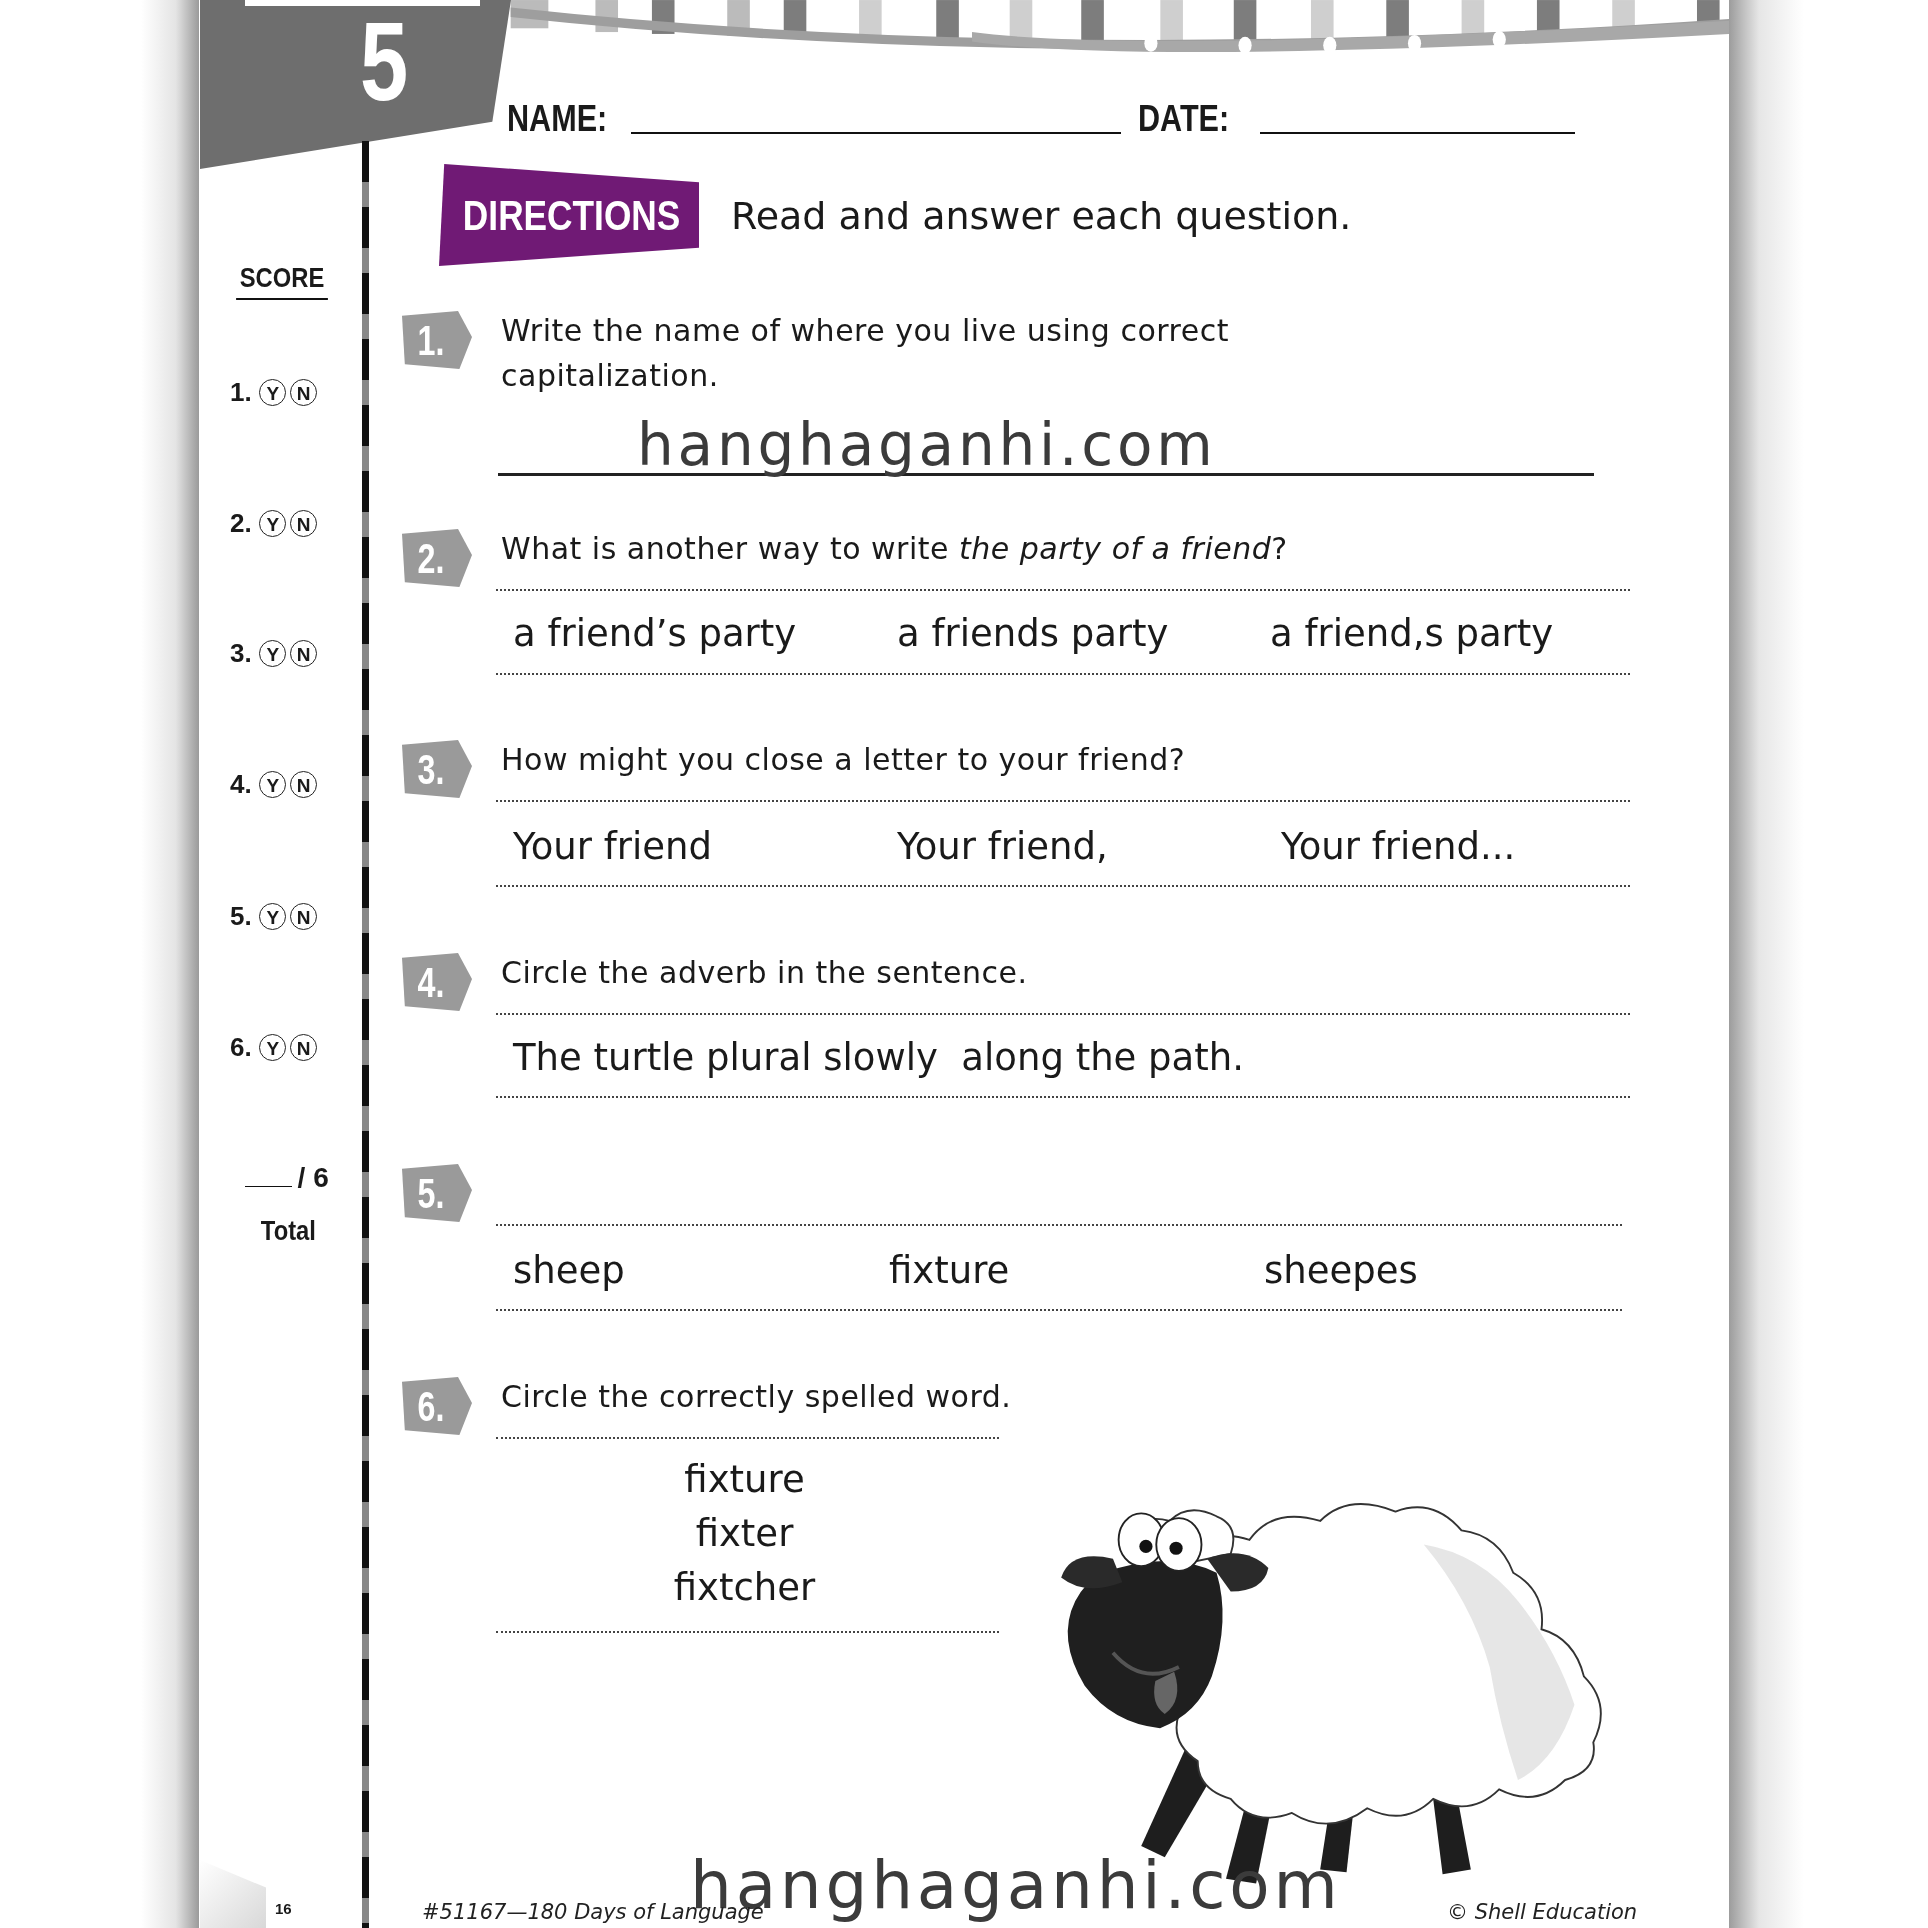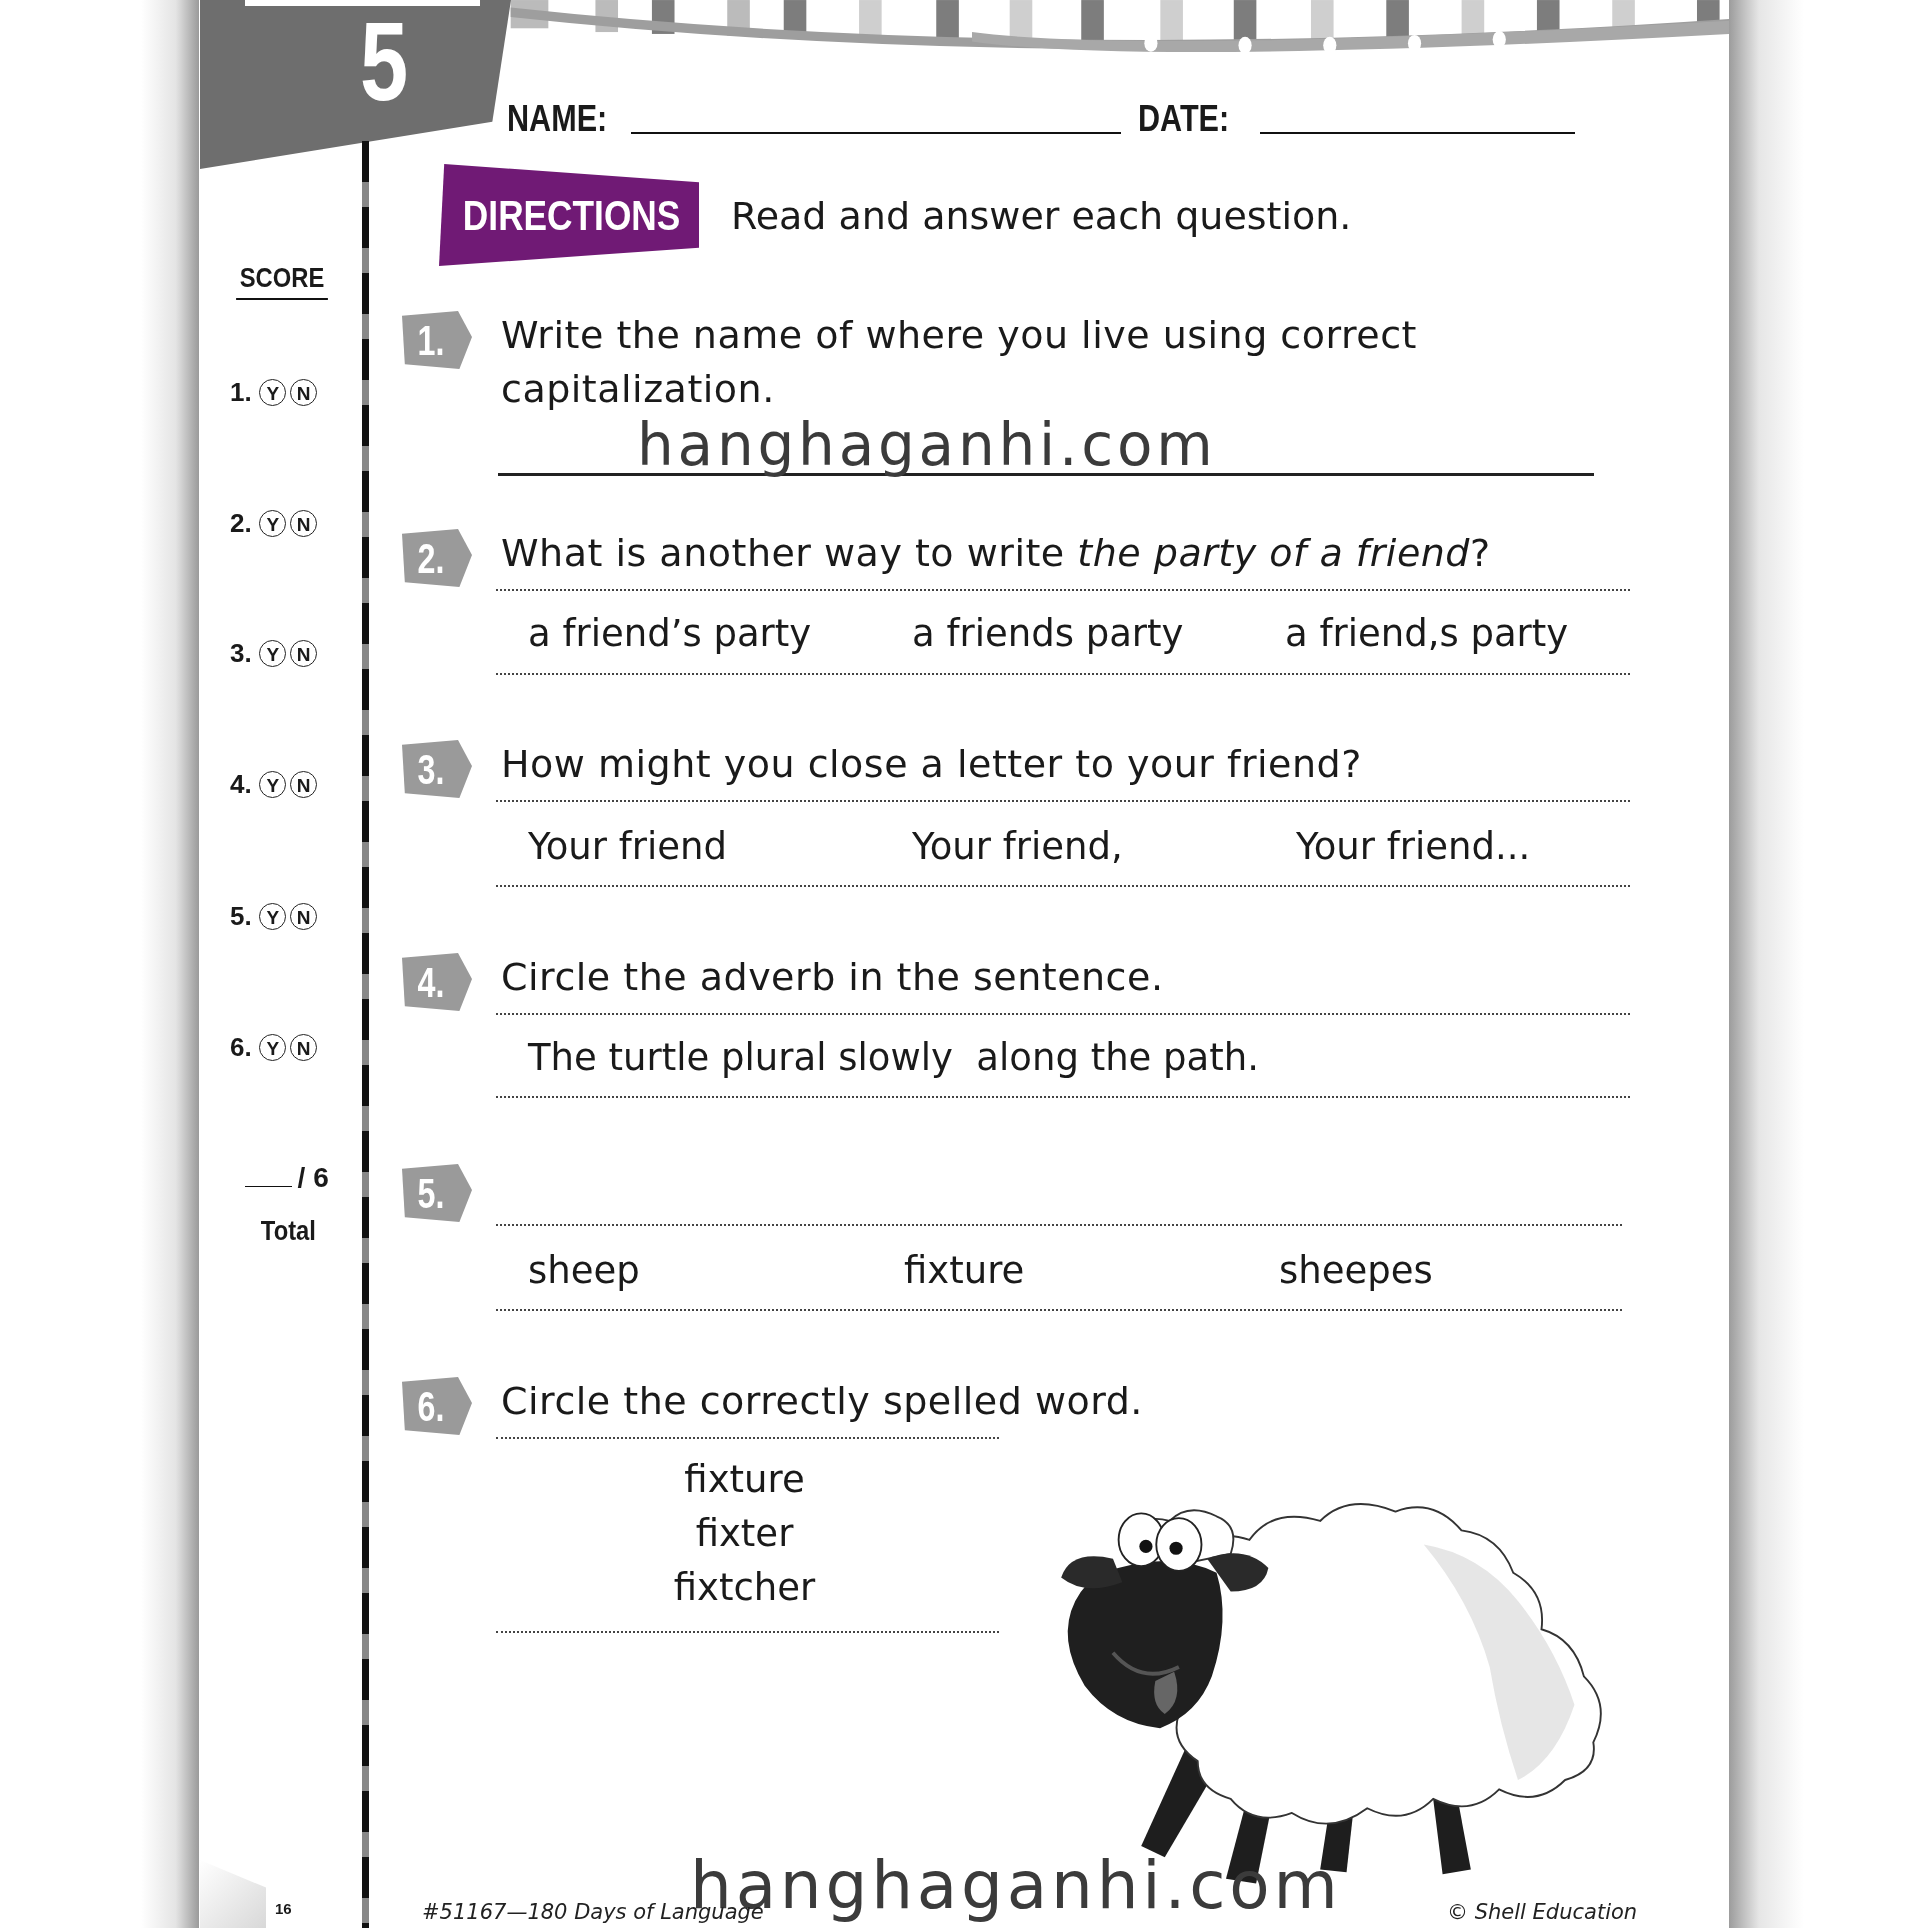--- a/index.html
+++ b/index.html
@@ -82,24 +82,24 @@
   .directions-tag span { display:inline-block; transform:scaleX(0.82); }
   .directions-text { position:absolute; left:531px; top:194px; font-size:38px; }
   
   .q-badge {
     position:absolute; width:70px; height:58px; background:#9a9a9a;
     clip-path:polygon(0 8%, 80% 0, 100% 45%, 82% 100%, 4% 92%);
     color:#fff; font-family:"Liberation Sans", sans-serif; font-weight:bold;
     font-size:43px; line-height:58px; text-align:center;
   }
   .q-badge span { display:inline-block; transform:scaleX(0.75); margin-left:-13px; }
-  .q-text { position:absolute; left:301px; font-size:38px; letter-spacing:0.5px; }
+  .q-text { position:absolute; left:301px; font-size:30px; letter-spacing:0.5px; }
   .dotted { position:absolute; height:0; border-top:2.8px dotted #444; }
   .solid-line { position:absolute; height:2.8px; background:#222; }
-  .opt { position:absolute; font-size:37px;margin-left:15px; }
+  .opt { position:absolute; font-size:37px; }
   .spell-opt { position:absolute; font-size:37px; width:245px; text-align:center; }
   .watermark {
     position:absolute; font-size:58px; color:#3b3b3b; letter-spacing:3.8px;
   }
   .footer-page { position:absolute; left:75px; top:1900px; font-family:"Liberation Sans", sans-serif; font-weight:bold; font-size:15px; }
   .footer-left { position:absolute; left:222px; top:1900px; font-style:italic; font-size:21px; color:#222; }
   .footer-right { position:absolute; left:1247px; top:1900px; font-style:italic; font-size:21px; color:#222; }
   .corner-curl {
     position:absolute; left:0; top:1860px; width:66px; height:69px;
     background:linear-gradient(135deg, #ffffff 0%, #d8d8d8 100%);

